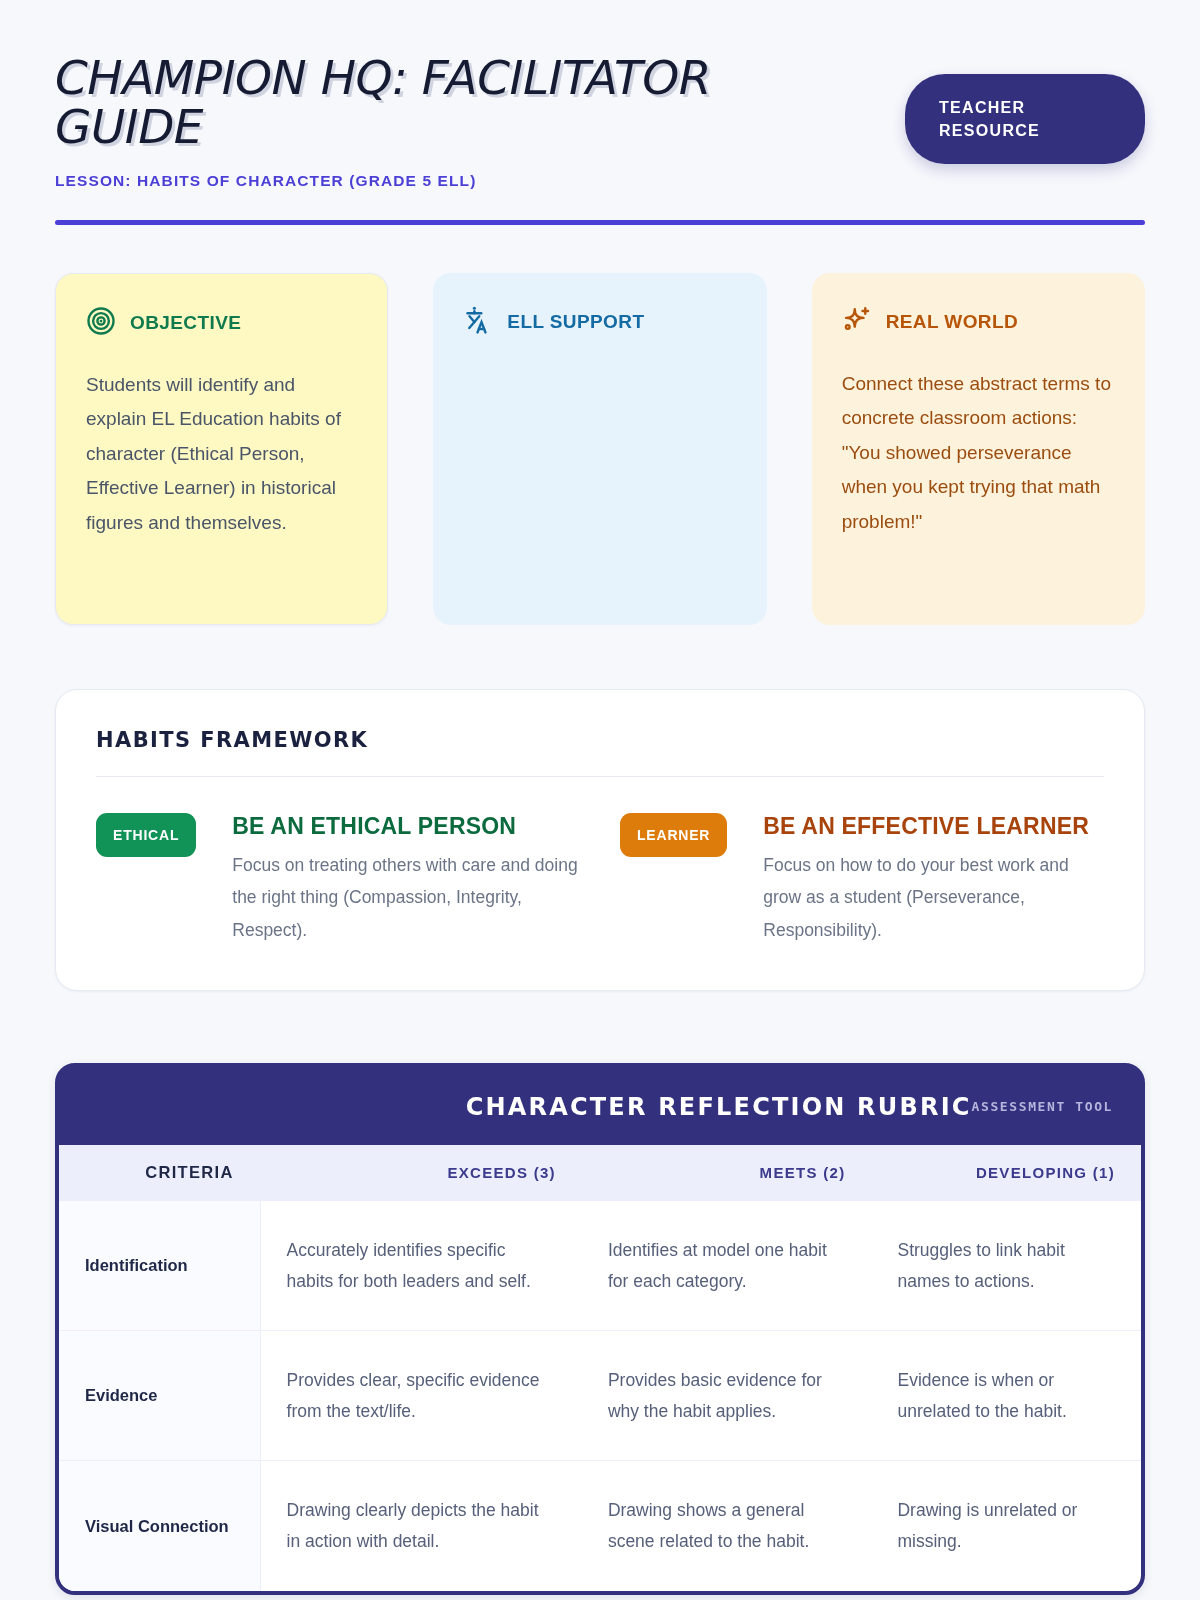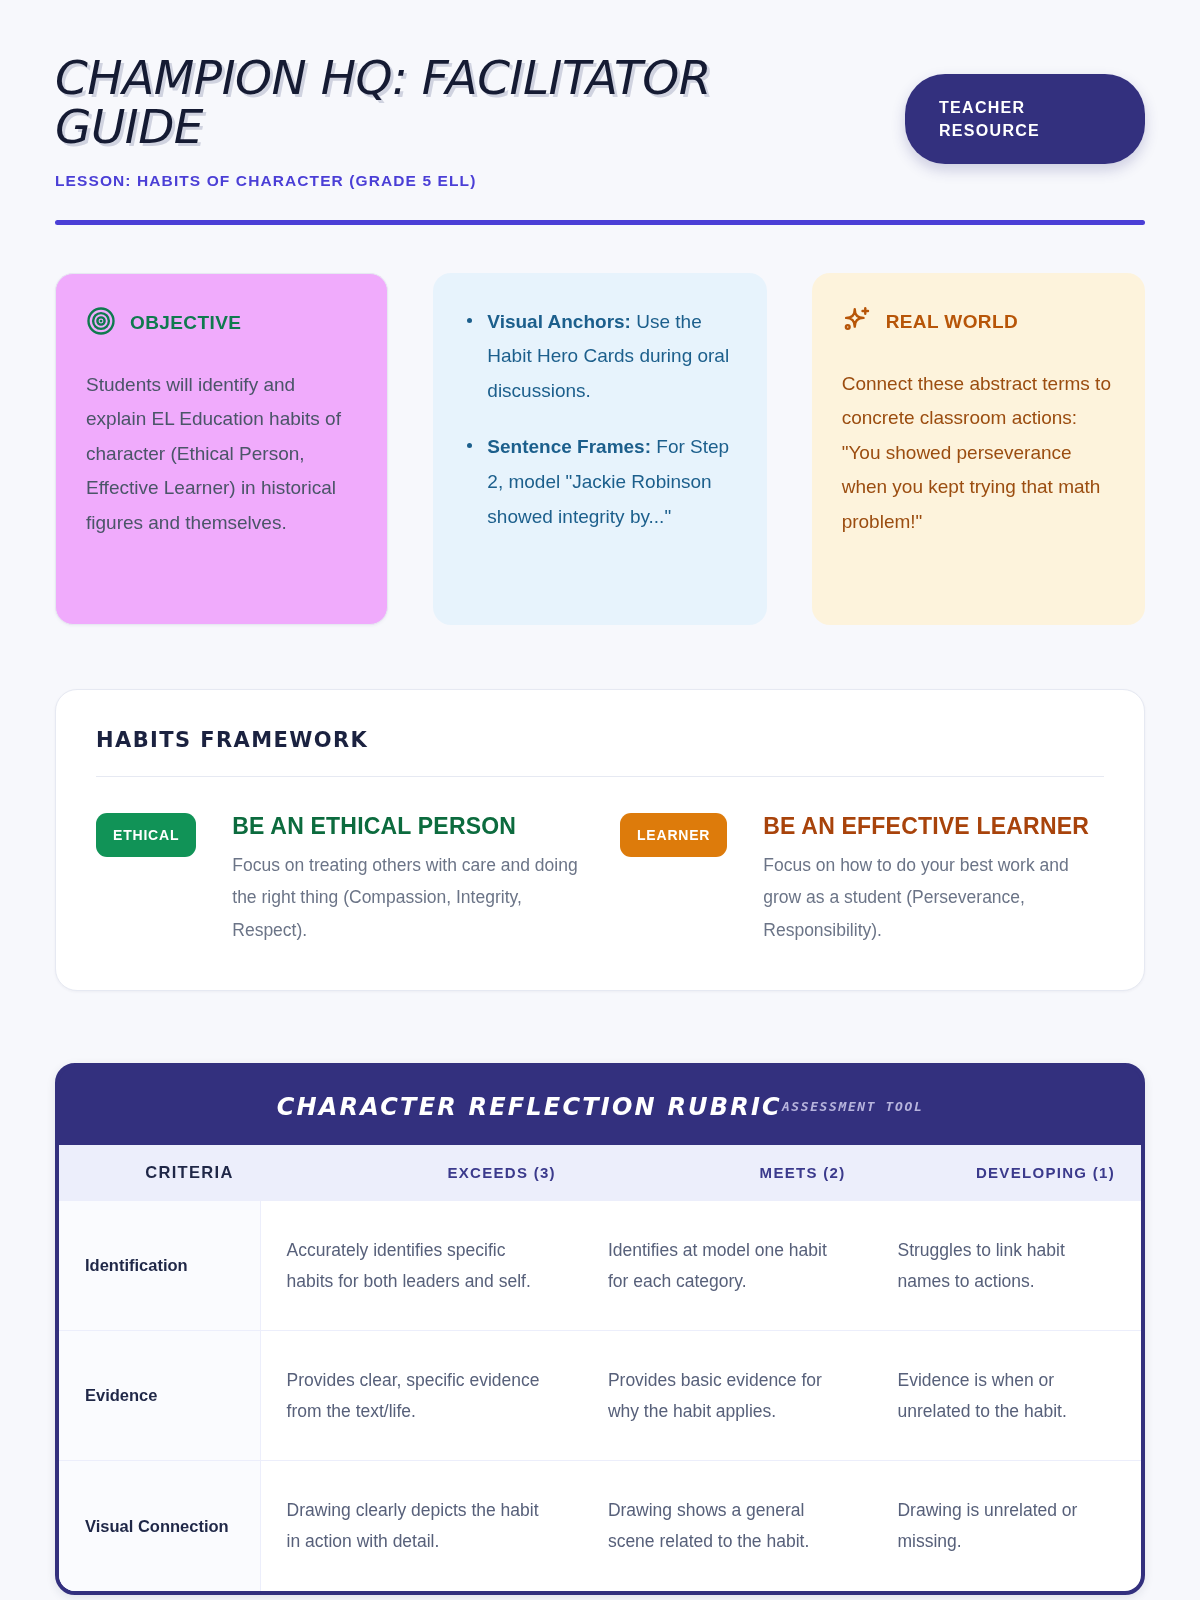--- a/index.html
+++ b/index.html
@@ -85,21 +85,21 @@
     gap: 45px;
   }
 
   .card {
     border-radius: 18px;
     padding: 32px 30px 30px 30px;
     min-height: 352px;
   }
 
   .card-objective {
-    background: #f0abfc;
+    background: #fef9c3;
     border: 1px solid #e6e9f2;
     box-shadow: 0 1px 3px rgba(30,40,80,0.05);
   }
   .card-ell      { background: #e7f3fc; }
   .card-realworld{ background: #fdf3dc; }
 
   .card-head {
     display: flex;
     align-items: center;
     gap: 14px;
@@ -211,23 +211,22 @@
     border-radius: 20px;
     background: #33307e;
     border: 4px solid #33307e;
     overflow: hidden;
     box-shadow: 0 3px 10px rgba(30,40,80,0.10);
   }
 
   .rubric-head {
     display: flex;
     align-items: center;
-    justify-content: center;
+    justify-content: flex-end;
     padding: 26px 28px 24px 28px;
-    font-style: italic;
   }
 
   .rubric-head-title {
     font-family: "DejaVu Sans", sans-serif;
     font-size: 24px;
     font-weight: 700;
     letter-spacing: 2.2px;
     color: #ffffff;
     text-transform: uppercase;
   }
@@ -311,28 +310,34 @@
             <circle cx="12" cy="12" r="2.9"></circle>
             <circle cx="12" cy="12" r="1.1" fill="#0f7a4e" stroke="none"></circle>
           </svg>
         </span>
         <span class="card-head-title">Objective</span>
       </div>
       <div class="card-body">Students will identify and explain EL Education habits of character (Ethical Person, Effective Learner) in historical figures and themselves.</div>
     </div>
 
     <div class="card card-ell">
-      <ul class="bullets card-body">
-        <li>
-          <b>Visual Anchors:</b><span> Use the Habit Hero Cards during oral discussions.</span>
-        </li>
-        <li>
-          <b>Sentence Frames:</b><span> For Step 2, model "Jackie Robinson showed integrity by..."</span>
-        </li>
-      </ul>
+      <div class="card-head">
+        <span class="icon">
+          <svg width="30" height="30" viewBox="0 0 24 24" fill="none" stroke="#146ba3" stroke-width="1.9" stroke-linecap="round">
+            <circle cx="9.1" cy="2.6" r="1.25" fill="#146ba3" stroke="none"></circle>
+            <line x1="3.6" y1="6.6" x2="14.6" y2="6.6"></line>
+            <line x1="9.1" y1="4.9" x2="9.1" y2="6.6"></line>
+            <path d="M5.2 9.0 L9.1 13.6 L5.0 18.4"></path>
+            <path d="M13.0 9.0 L9.1 13.6"></path>
+            <path d="M11.6 22 L14.8 13.6 L18.0 22"></path>
+            <line x1="12.7" y1="19.2" x2="16.9" y2="19.2"></line>
+          </svg>
+        </span>
+        <span class="card-head-title">ELL Support</span>
+      </div>
     </div>
 
     <div class="card card-realworld">
       <div class="card-head">
         <span class="icon">
           <svg width="30" height="30" viewBox="0 0 24 24" fill="none" stroke="#b75508" stroke-width="1.9" stroke-linejoin="round">
             <path d="M10.2 3.4 C10.2 8.0 12.6 10.3 17.2 10.3 C12.6 10.3 10.2 12.7 10.2 17.3 C10.2 12.7 7.9 10.3 3.3 10.3 C7.9 10.3 10.2 8.0 10.2 3.4 Z"></path>
             <line x1="18.6" y1="2.6" x2="18.6" y2="7.0" stroke-linecap="round"></line>
             <line x1="16.4" y1="4.8" x2="20.8" y2="4.8" stroke-linecap="round"></line>
             <circle cx="4.6" cy="17.6" r="1.5"></circle>

